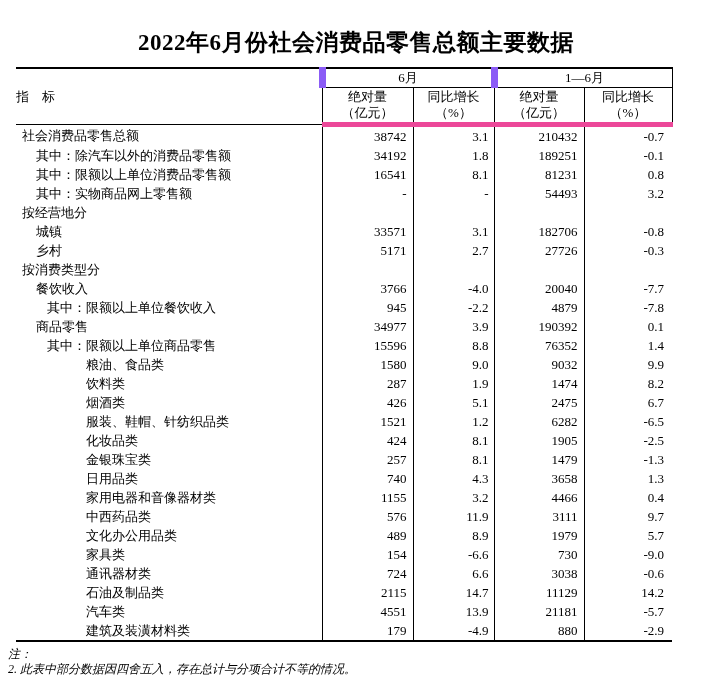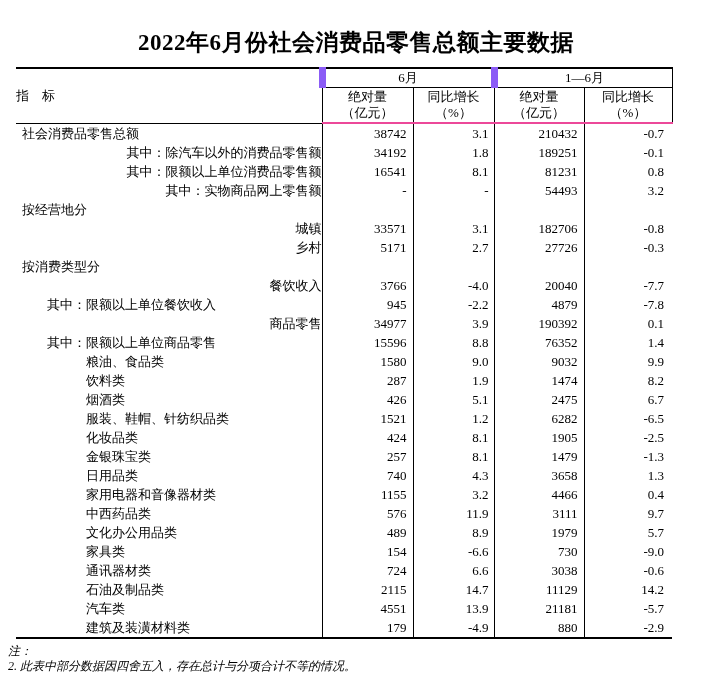--- a/index.html
+++ b/index.html
@@ -42,35 +42,35 @@
     font-size: 13px;
   }
   .th-group {
     border-left: 7px solid #8b5cf6;
     border-bottom: 1px solid #000;
     height: 18px;
     text-align: center;
   }
   .th-sub {
     border-left: 1px solid #000;
-    border-bottom: 2px solid #ec4899;
+    border-bottom: 5px solid #ec4899;
     height: 34px;
     text-align: center;
     line-height: 16px;
     vertical-align: middle;
   }
   .th-bottomline { border-bottom: 1px solid #000; }
   .th-last { border-right: 1px solid #000; }
   tbody td {
     height: 19px;
     line-height: 19px;
   }
   tbody td.label { text-align: left; }
   tbody td.indent-0 { padding-left: 6px; }
-  tbody td.indent-1 { padding-left: 20px; text-align: right; }
+  tbody td.indent-1 { padding-left: 20px; }
   tbody td.indent-2 { padding-left: 31px; }
   tbody td.indent-3 { padding-left: 70px; }
   tbody td.val {
     border-left: 1px solid #000;
     text-align: right;
   }
   tbody td.c2 { padding-right: 6px; margin-left: 40px; }
   tbody td.c3 { padding-right: 5px; margin-top: 22px; }
   tbody td.c4 { padding-right: 6px; }
   tbody td.c5 { padding-right: 8px; }

